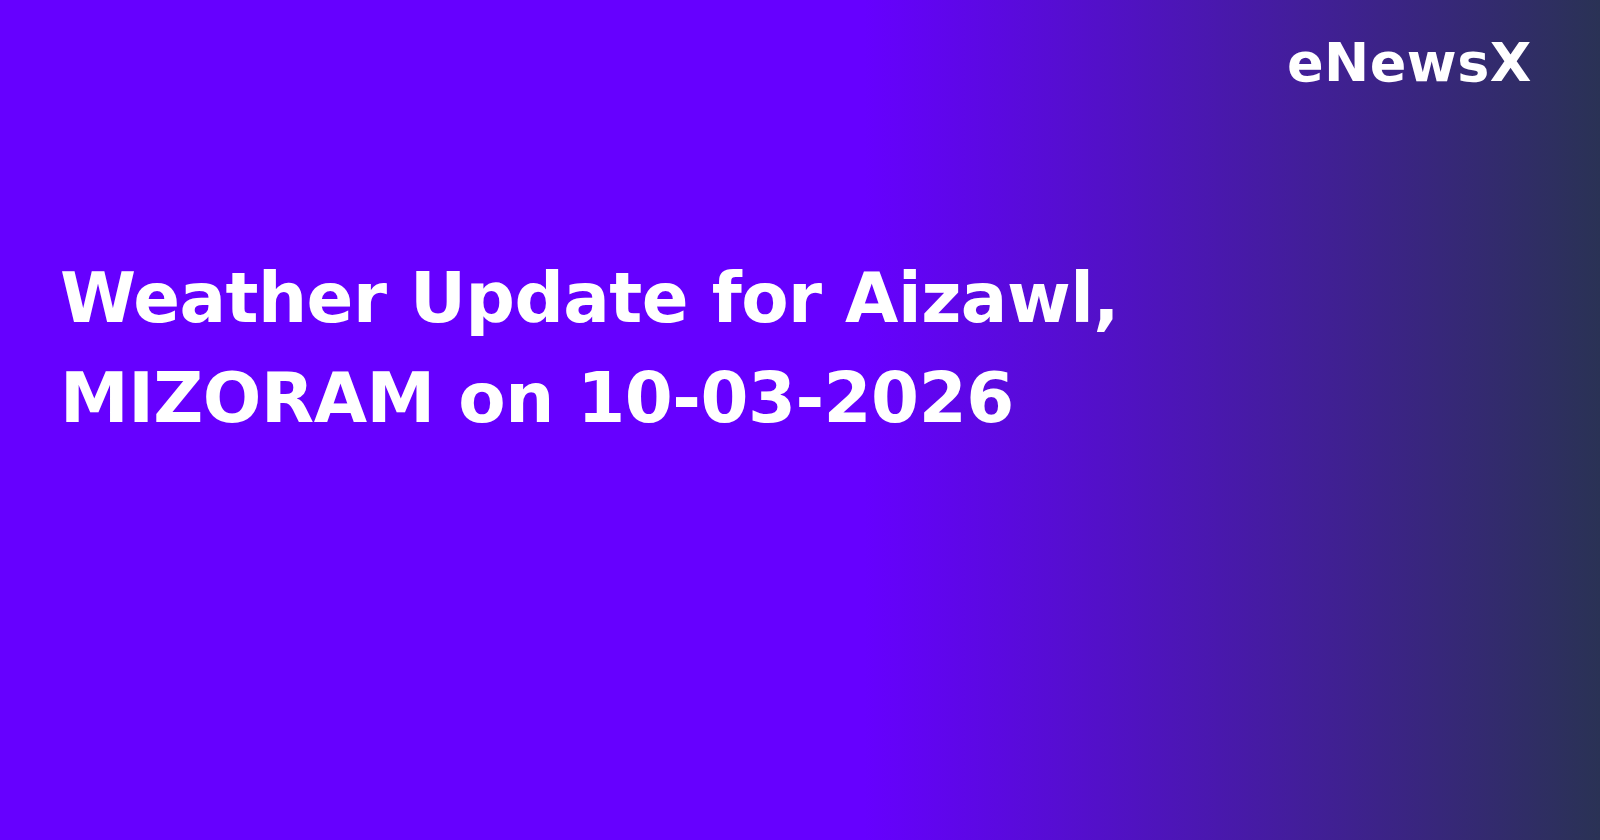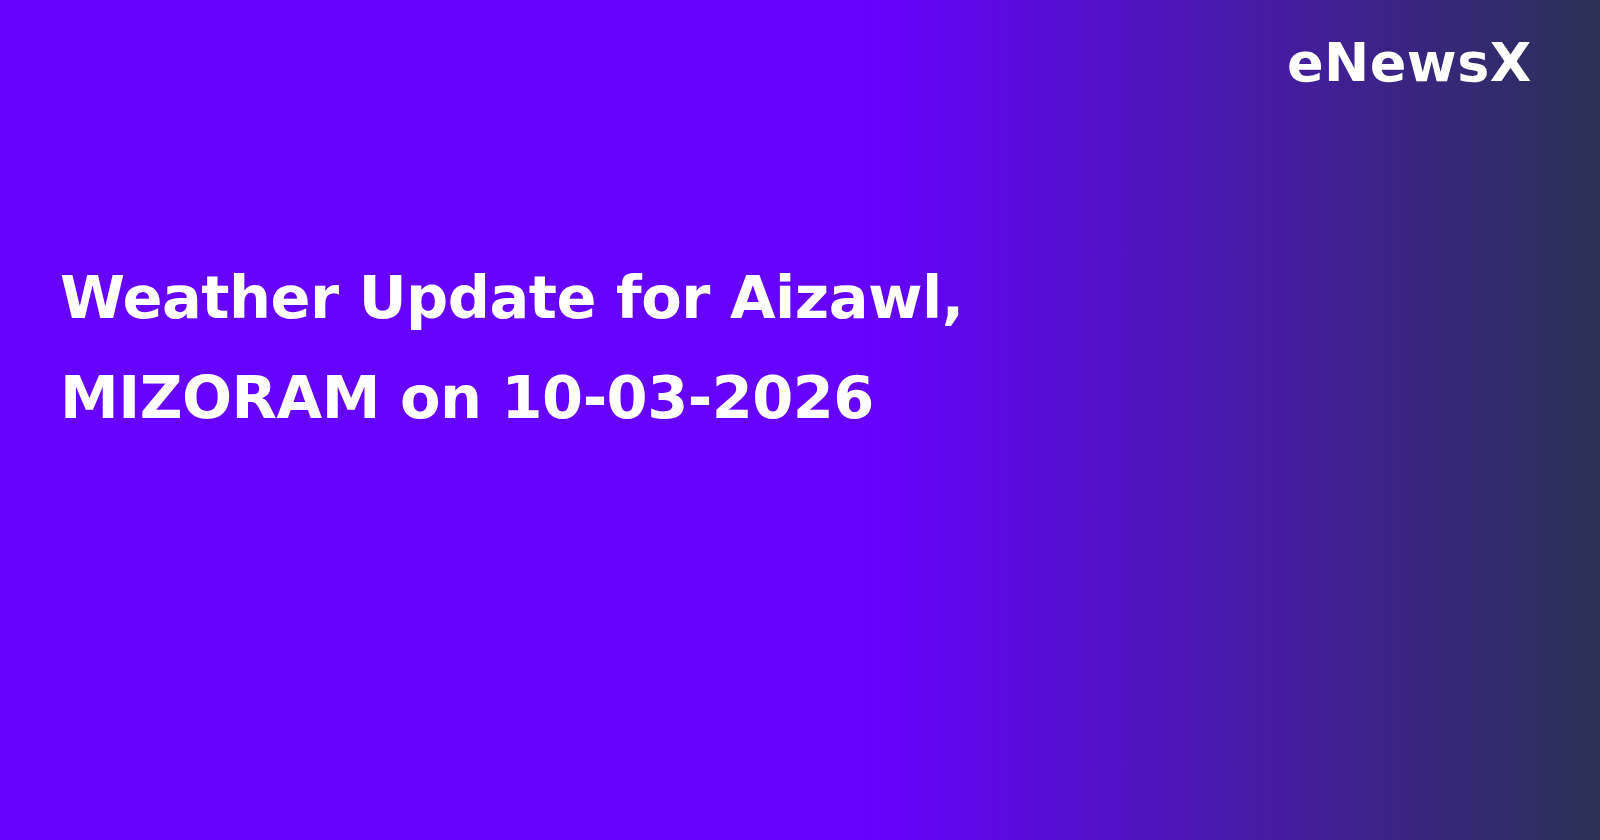--- a/index.html
+++ b/index.html
@@ -51,21 +51,21 @@
     left: 60px;
     top: 248px;
     width: 1420px;
   }
 
   .headline-line {
     display: block;
     color: #ffffff;
     font-family: "DejaVu Sans", sans-serif;
     font-weight: bold;
-    font-size: 59px;
+    font-size: 69px;
     line-height: 100px;
     letter-spacing: -0.5px;
     white-space: nowrap;
     margin: 0;
     padding: 0;
   }
 </style>
 </head>
 <body>
 

